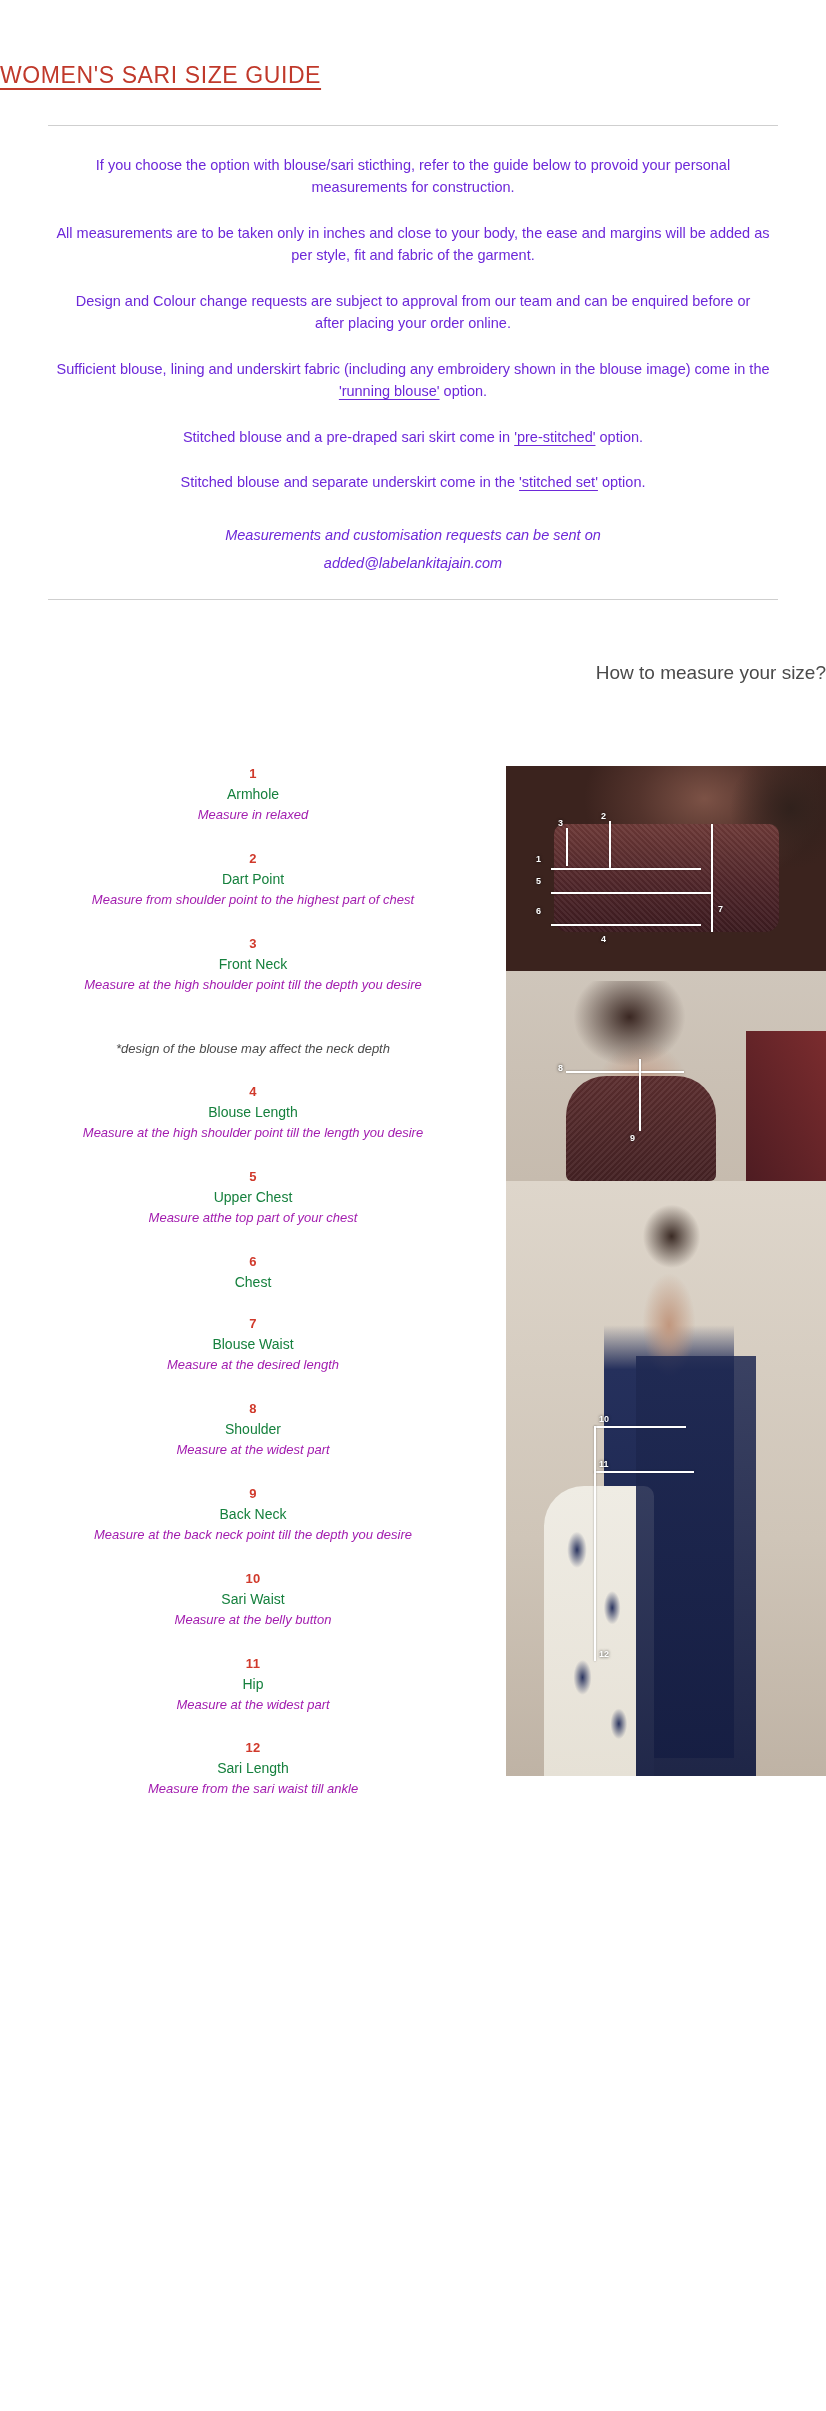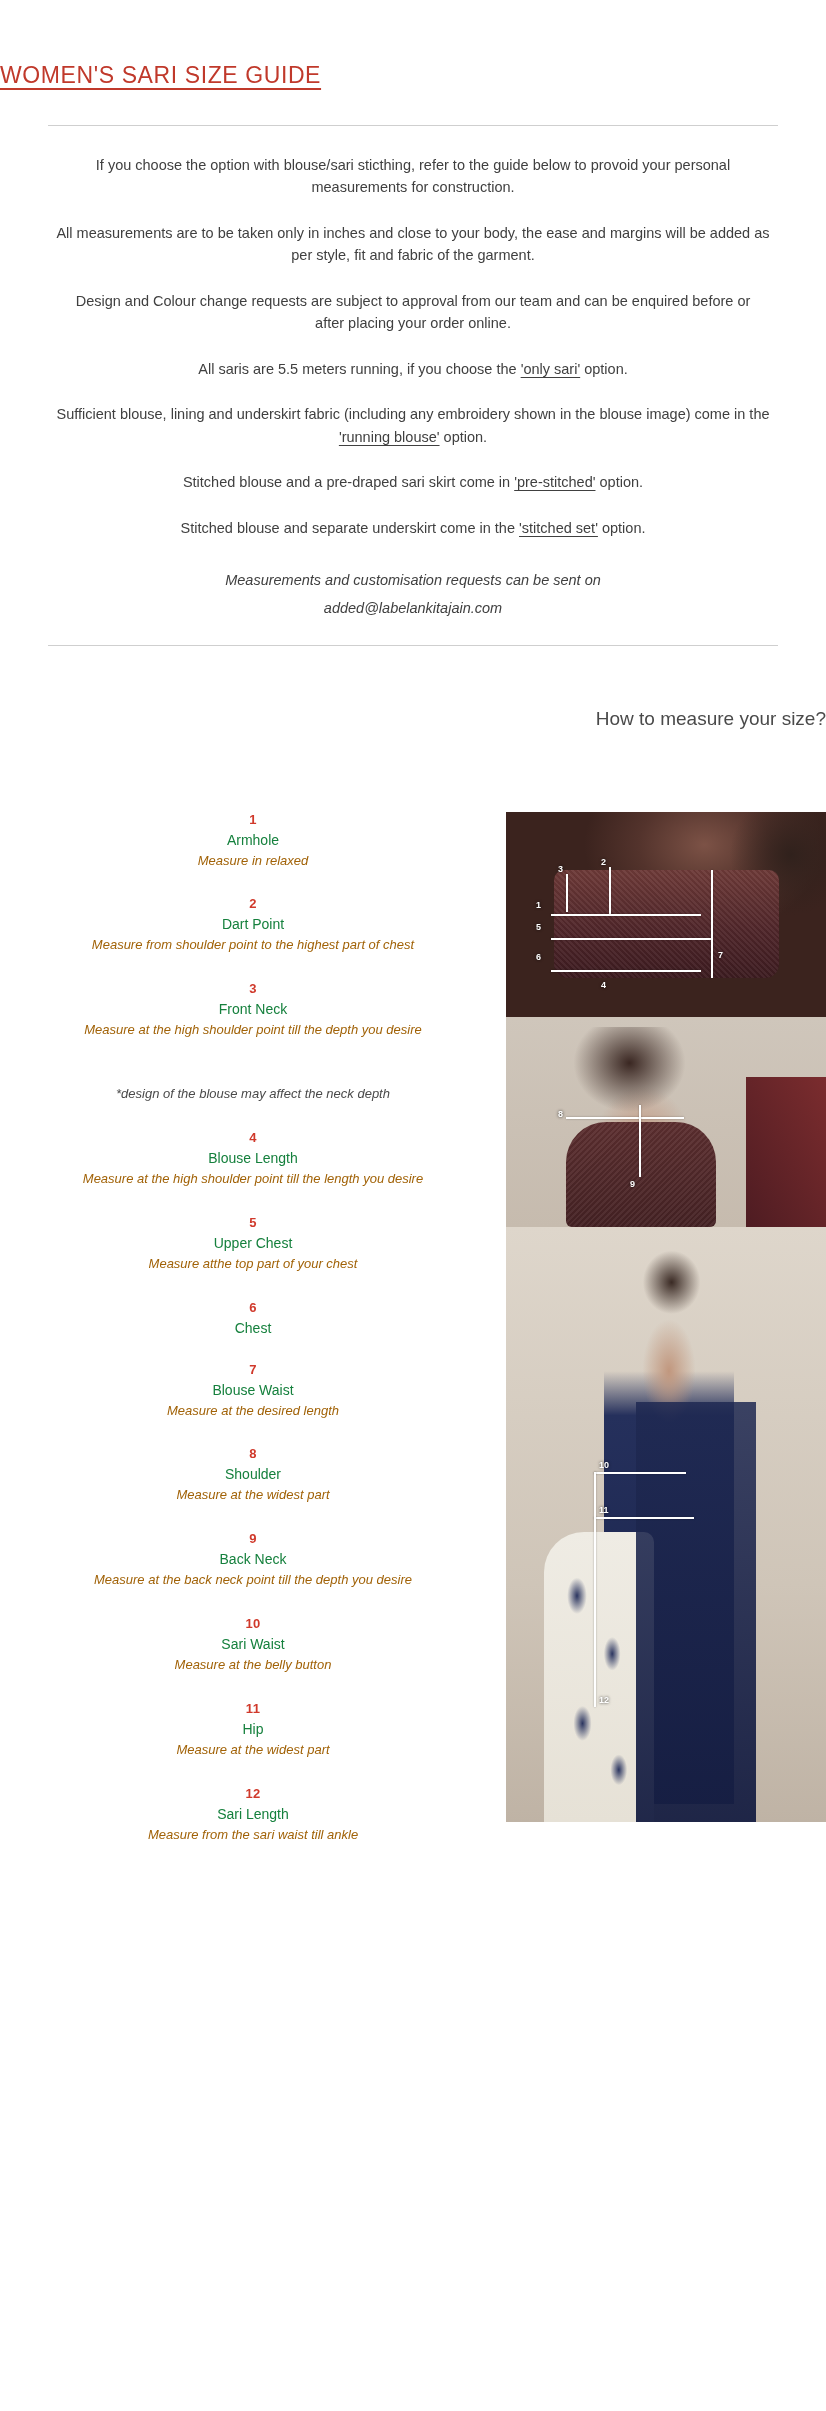--- a/index.html
+++ b/index.html
@@ -39,21 +39,21 @@
 
   
   .intro {
     padding: 28px 48px 0 48px;
     text-align: center;
   }
   .intro p {
     margin: 0 0 23px 0;
     font-size: 14.5px;
     line-height: 1.55;
-    color: #404040;
+    color: #6d28d9;
     font-weight: 400;
   }
   .intro p.wide { padding: 0 18px; }
   .u { text-decoration: underline; text-underline-offset: 3px; }
   .intro p.italic {
     font-style: italic;
     margin-top: 30px;
     line-height: 1.6;
   }
   .rule-bottom {
@@ -95,21 +95,21 @@
     letter-spacing: 0.3px;
   }
   .m-name {
     font-size: 14px;
     color: #15803d;
     margin-bottom: 4px;
   }
   .m-desc {
     font-size: 13px;
     font-style: italic;
-    color: #a16207;
+    color: #a21caf;
     line-height: 1.45;
   }
   .m-note {
     font-size: 13px;
     font-style: italic;
     color: #4a4a4a;
     line-height: 1.45;
     margin-top: 45px;
   }
 
@@ -231,21 +231,20 @@
   <div class="header">
     <span class="title">WOMEN'S SARI SIZE GUIDE</span>
   </div>
   <div class="rule"></div>
 
   <div class="intro">
     <p class="wide">If you choose the option with blouse/sari sticthing, refer to the guide below to provoid your personal measurements for construction.</p>
     <p>All measurements are to be taken only in inches and close to your body, the ease and margins will be added as per style, fit and fabric of the garment.</p>
     <p class="wide">Design and Colour change requests are subject to approval from our team and can be enquired before or after placing your order online.</p>
 
-    <p><span>All saris are 5.5 meters running, if you choose the </span><span class="u">'only sari'</span><span> option.</span></p>
 
     <p><span>Sufficient blouse, lining and underskirt fabric (including any embroidery shown in the blouse image) come in the </span><span class="u">'running blouse'</span><span> option.</span></p>
 
     <p><span>Stitched blouse and a pre-draped sari skirt come in </span><span class="u">'pre-stitched'</span><span> option.</span></p>
 
     <p><span>Stitched blouse and separate underskirt come in the </span><span class="u">'stitched set'</span><span> option.</span></p>
 
     <p class="italic">Measurements and customisation requests can be sent on</p>
     <p class="italic" style="margin-top:-18px">added@labelankitajain.com</p>
   </div>

